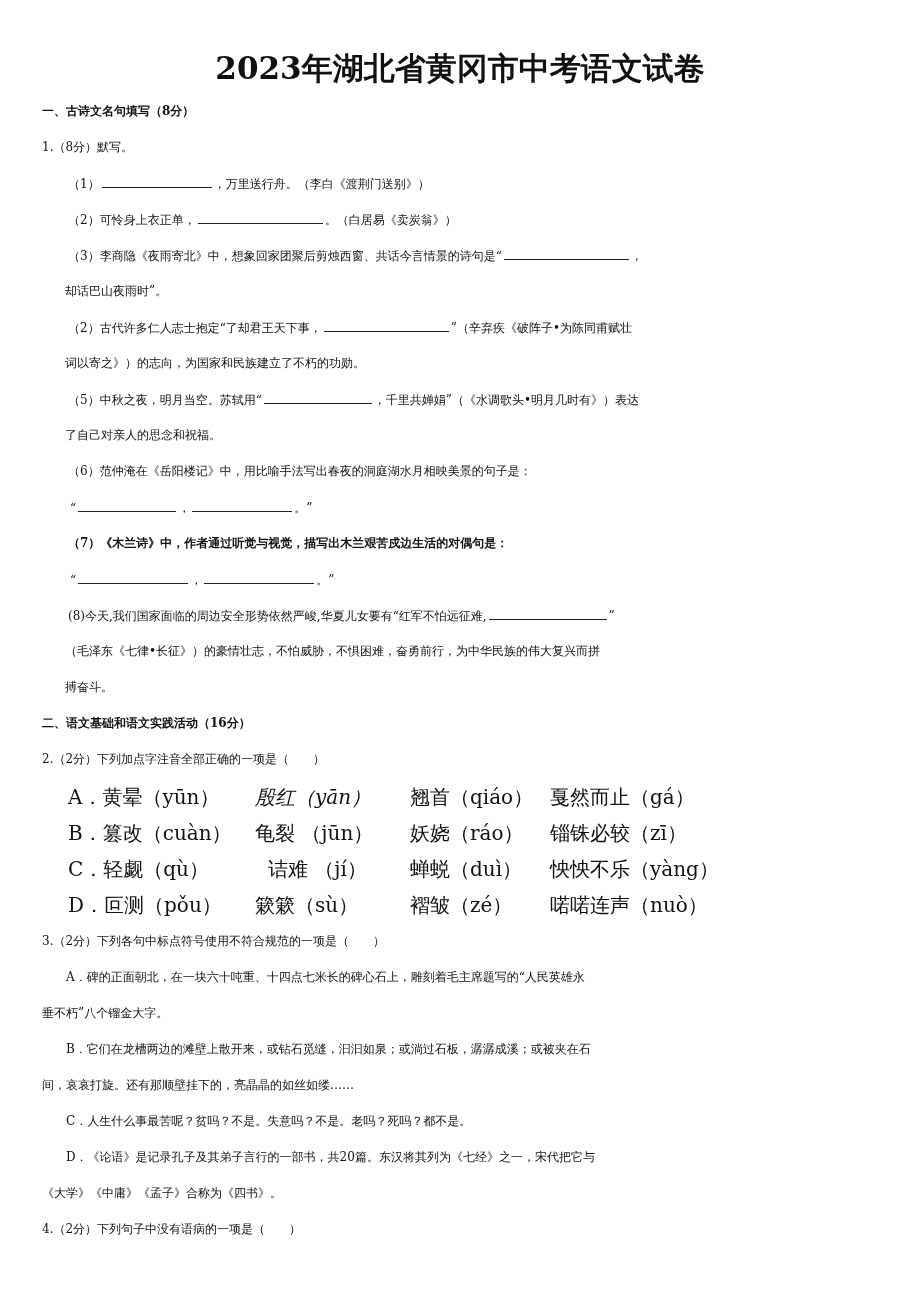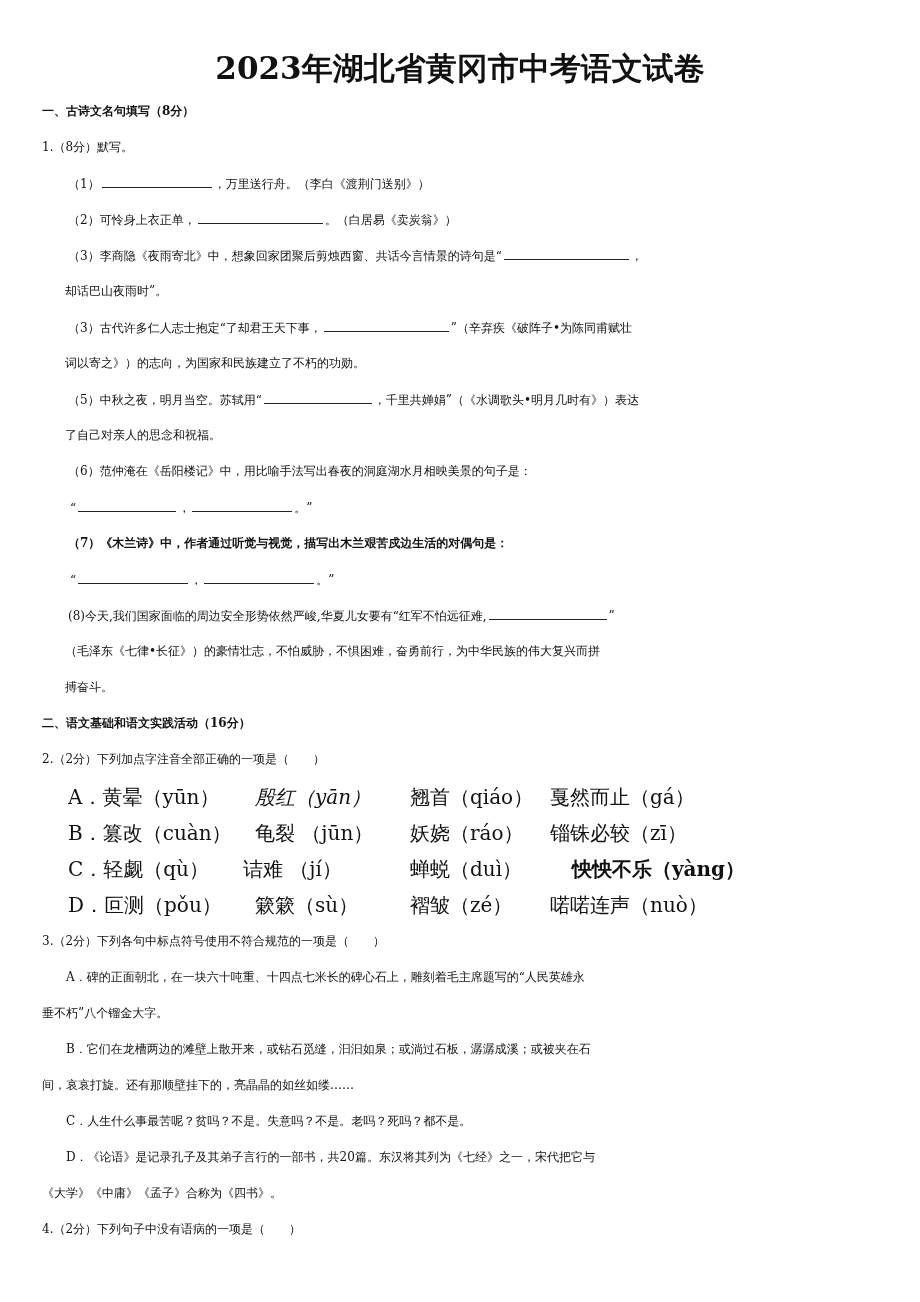--- a/index.html
+++ b/index.html
@@ -39,21 +39,21 @@
 <div class="line" style="top:207px; left:68px;">
   <span>（2）可怜身上衣正单，</span><span class="blank" style="width:125px"></span><span>。（白居易《卖炭翁》）</span>
 </div>
 
 <div class="line" style="top:243px; left:68px;">
   <span>（3）李商隐《夜雨寄北》中，想象回家团聚后剪烛西窗、共话今言情景的诗句是“</span><span class="blank" style="width:125px"></span><span>，</span>
 </div>
 <div class="line" style="top:279px; left:65px;">却话巴山夜雨时”。</div>
 
 <div class="line" style="top:315px; left:68px;">
-  <span>（3）古代许多仁人志士抱定“了却君王天下事，</span><span class="blank" style="width:125px"></span><span>”（辛弃疾《破阵子•为陈同甫赋壮</span>
+  <span>（2）古代许多仁人志士抱定“了却君王天下事，</span><span class="blank" style="width:125px"></span><span>”（辛弃疾《破阵子•为陈同甫赋壮</span>
 </div>
 <div class="line" style="top:351px; left:65px;">词以寄之》）的志向，为国家和民族建立了不朽的功勋。</div>
 
 <div class="line" style="top:387px; left:68px;">
   <span>（5）中秋之夜，明月当空。苏轼用“</span><span class="blank" style="width:108px"></span><span>，千里共婵娟”（《水调歌头•明月几时有》）表达</span>
 </div>
 <div class="line" style="top:423px; left:65px;">了自己对亲人的思念和祝福。</div>
 
 <div class="line" style="top:459px; left:68px;">（6）范仲淹在《岳阳楼记》中，用比喻手法写出春夜的洞庭湖水月相映美景的句子是：</div>
 <div class="line" style="top:495px; left:70px;">
@@ -79,23 +79,23 @@
   <div class="col" style="top:785px; left:255px;font-style:italic;">殷红（yān）</div>
   <div class="col" style="top:785px; left:410px;">翘首（qiáo）</div>
   <div class="col" style="top:785px; left:550px;">戛然而止（gá）</div>
 
   <div class="col" style="top:821px; left:68px;">B．篡改（cuàn）</div>
   <div class="col" style="top:821px; left:255px;">龟裂 （jūn）</div>
   <div class="col" style="top:821px; left:410px;">妖娆（ráo）</div>
   <div class="col" style="top:821px; left:550px;">锱铢必较（zī）</div>
 
   <div class="col" style="top:857px; left:68px;">C．轻觑（qù）</div>
-  <div class="col" style="top:857px; left:243px;">诘难 （jí）</div>
+  <div class="col" style="top:857px; left:268px;">诘难 （jí）</div>
   <div class="col" style="top:857px; left:410px;">蝉蜕（duì）</div>
-  <div class="col" style="top:857px; left:572px;font-weight:bold;">怏怏不乐（yàng）</div>
+  <div class="col" style="top:857px; left:550px;">怏怏不乐（yàng）</div>
 
   <div class="col" style="top:893px; left:68px;">D．叵测（pǒu）</div>
   <div class="col" style="top:893px; left:255px;">簌簌（sù）</div>
   <div class="col" style="top:893px; left:410px;">褶皱（zé）</div>
   <div class="col" style="top:893px; left:550px;">喏喏连声（nuò）</div>
 </div>
 
 <div class="line" style="top:929px; left:42px;">3.（2分）下列各句中标点符号使用不符合规范的一项是（　　）</div>
 <div class="line" style="top:965px; left:66px;">A．碑的正面朝北，在一块六十吨重、十四点七米长的碑心石上，雕刻着毛主席题写的“人民英雄永</div>
 <div class="line" style="top:1001px; left:42px;">垂不朽”八个镏金大字。</div>

